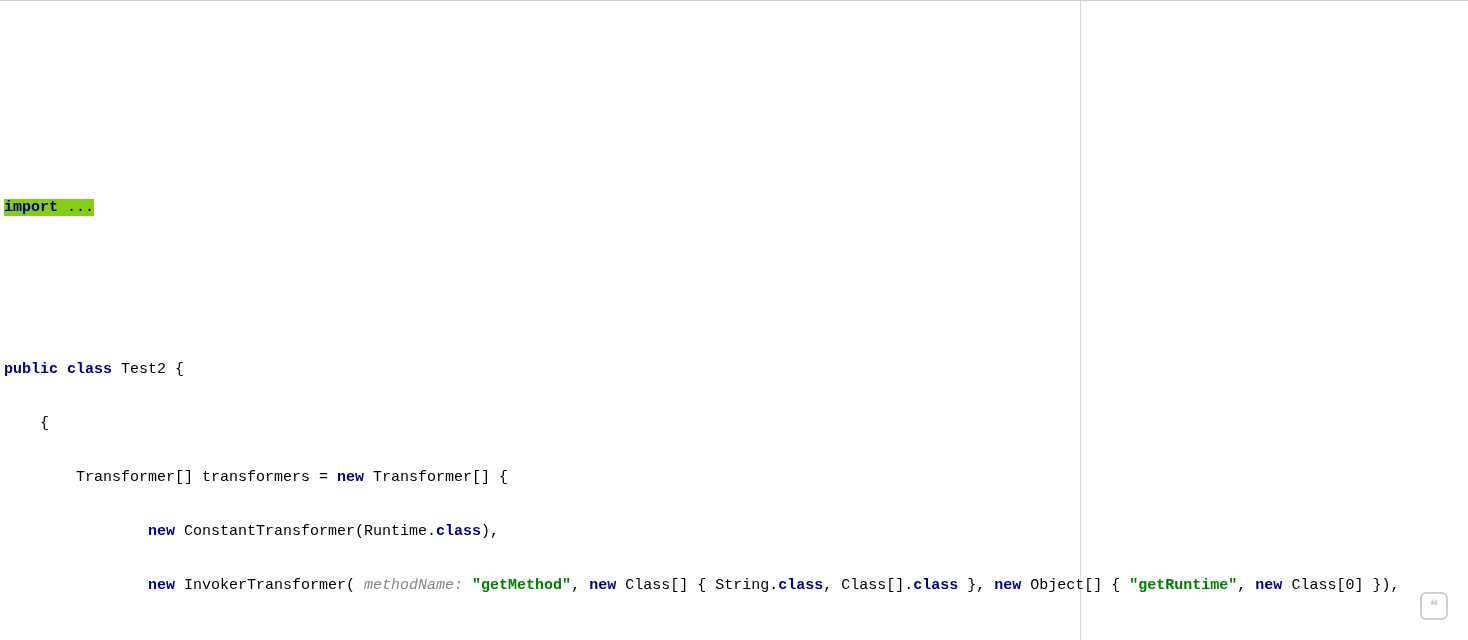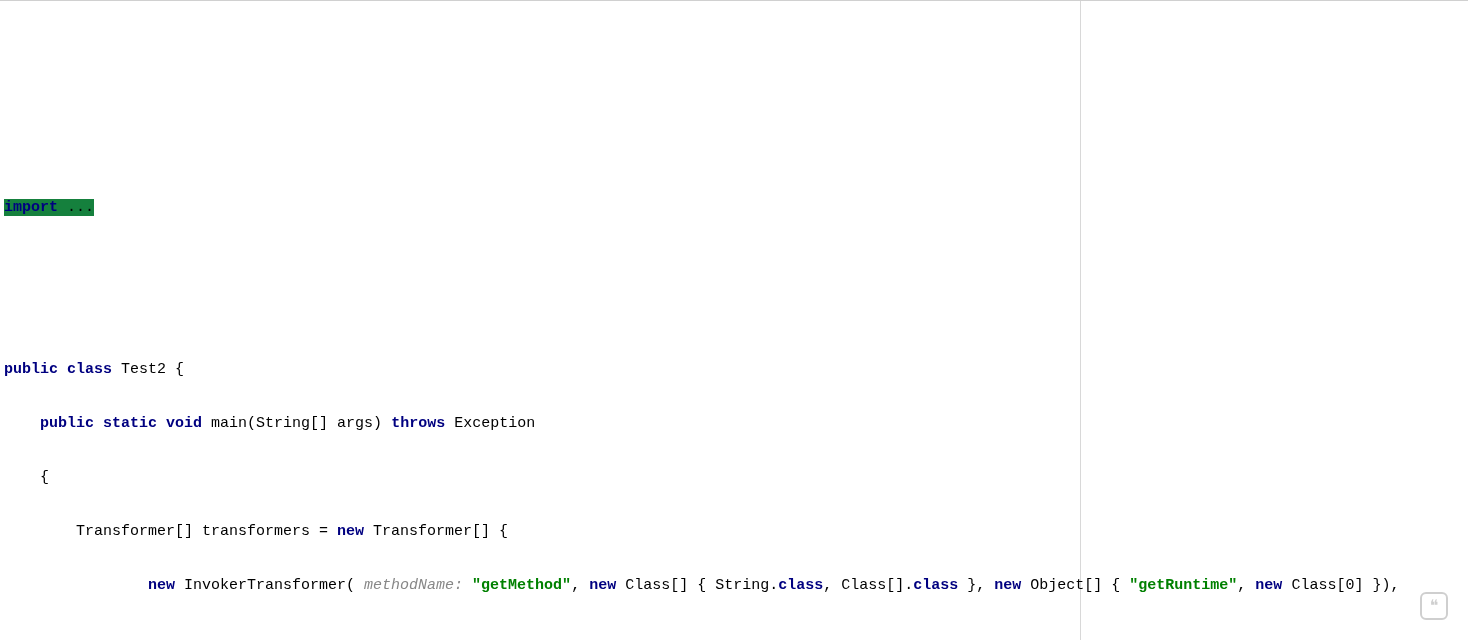--- a/index.html
+++ b/index.html
@@ -16,21 +16,21 @@
   overflow: hidden;
   border-top: 1px solid #d0d0d0;
 }
 .code-area {
   padding: 4px 0 0 4px;
   position: relative;
 }
 .kw { color: #000080; font-weight: bold; }
 .str { color: #008000; font-weight: bold; }
 .param-hint { color: #888888; font-style: italic; }
-.fold-bg { background: #15803d; }
+.fold-bg { background: #84cc16; }
 .vline {
   position: absolute;
   top: 0;
   bottom: 0;
   width: 1px;
   background: #d8d8d8;
 }
 .watermark {
   position: absolute;
   right: 20px;
@@ -60,23 +60,23 @@
 
 
 
 <div class="vline" style="left:1080px"></div>
 
 <div class="code-area">
 <span class="line"><span class="fold-bg"><span class="kw">import</span><span> ...</span></span></span>
 <span class="line"> </span>
 <span class="line"> </span>
 <span class="line"><span class="kw">public</span> <span class="kw">class</span> <span>Test2</span> {</span>
-<span class="line">    <span class="kw">public</span> <span class="kw">static</span> <span class="kw">void</span><span> main(String[] args) </span><span class="kw">throws</span><span> Exception</span></span>
 <span class="line"><span>    {</span></span>
 <span class="line"><span>        Transformer[] transformers = </span><span class="kw">new</span><span> Transformer[] {</span></span>
+<span class="line"><span>                </span><span class="kw">new</span><span> ConstantTransformer(Runtime.</span><span class="kw">class</span><span>),</span></span>
 <span class="line"><span>                </span><span class="kw">new</span><span> InvokerTransformer( </span><span class="param-hint">methodName: </span><span class="str">"getMethod"</span><span>, </span><span class="kw">new</span><span> Class[] { String.</span><span class="kw">class</span><span>, Class[].</span><span class="kw">class</span><span> }, </span><span class="kw">new</span><span> Object[] { </span><span class="str">"getRuntime"</span><span>, </span><span class="kw">new</span><span> Class[</span><span>0</span><span>] }),</span></span>
 
 
 
 
 
 
 
 
 

